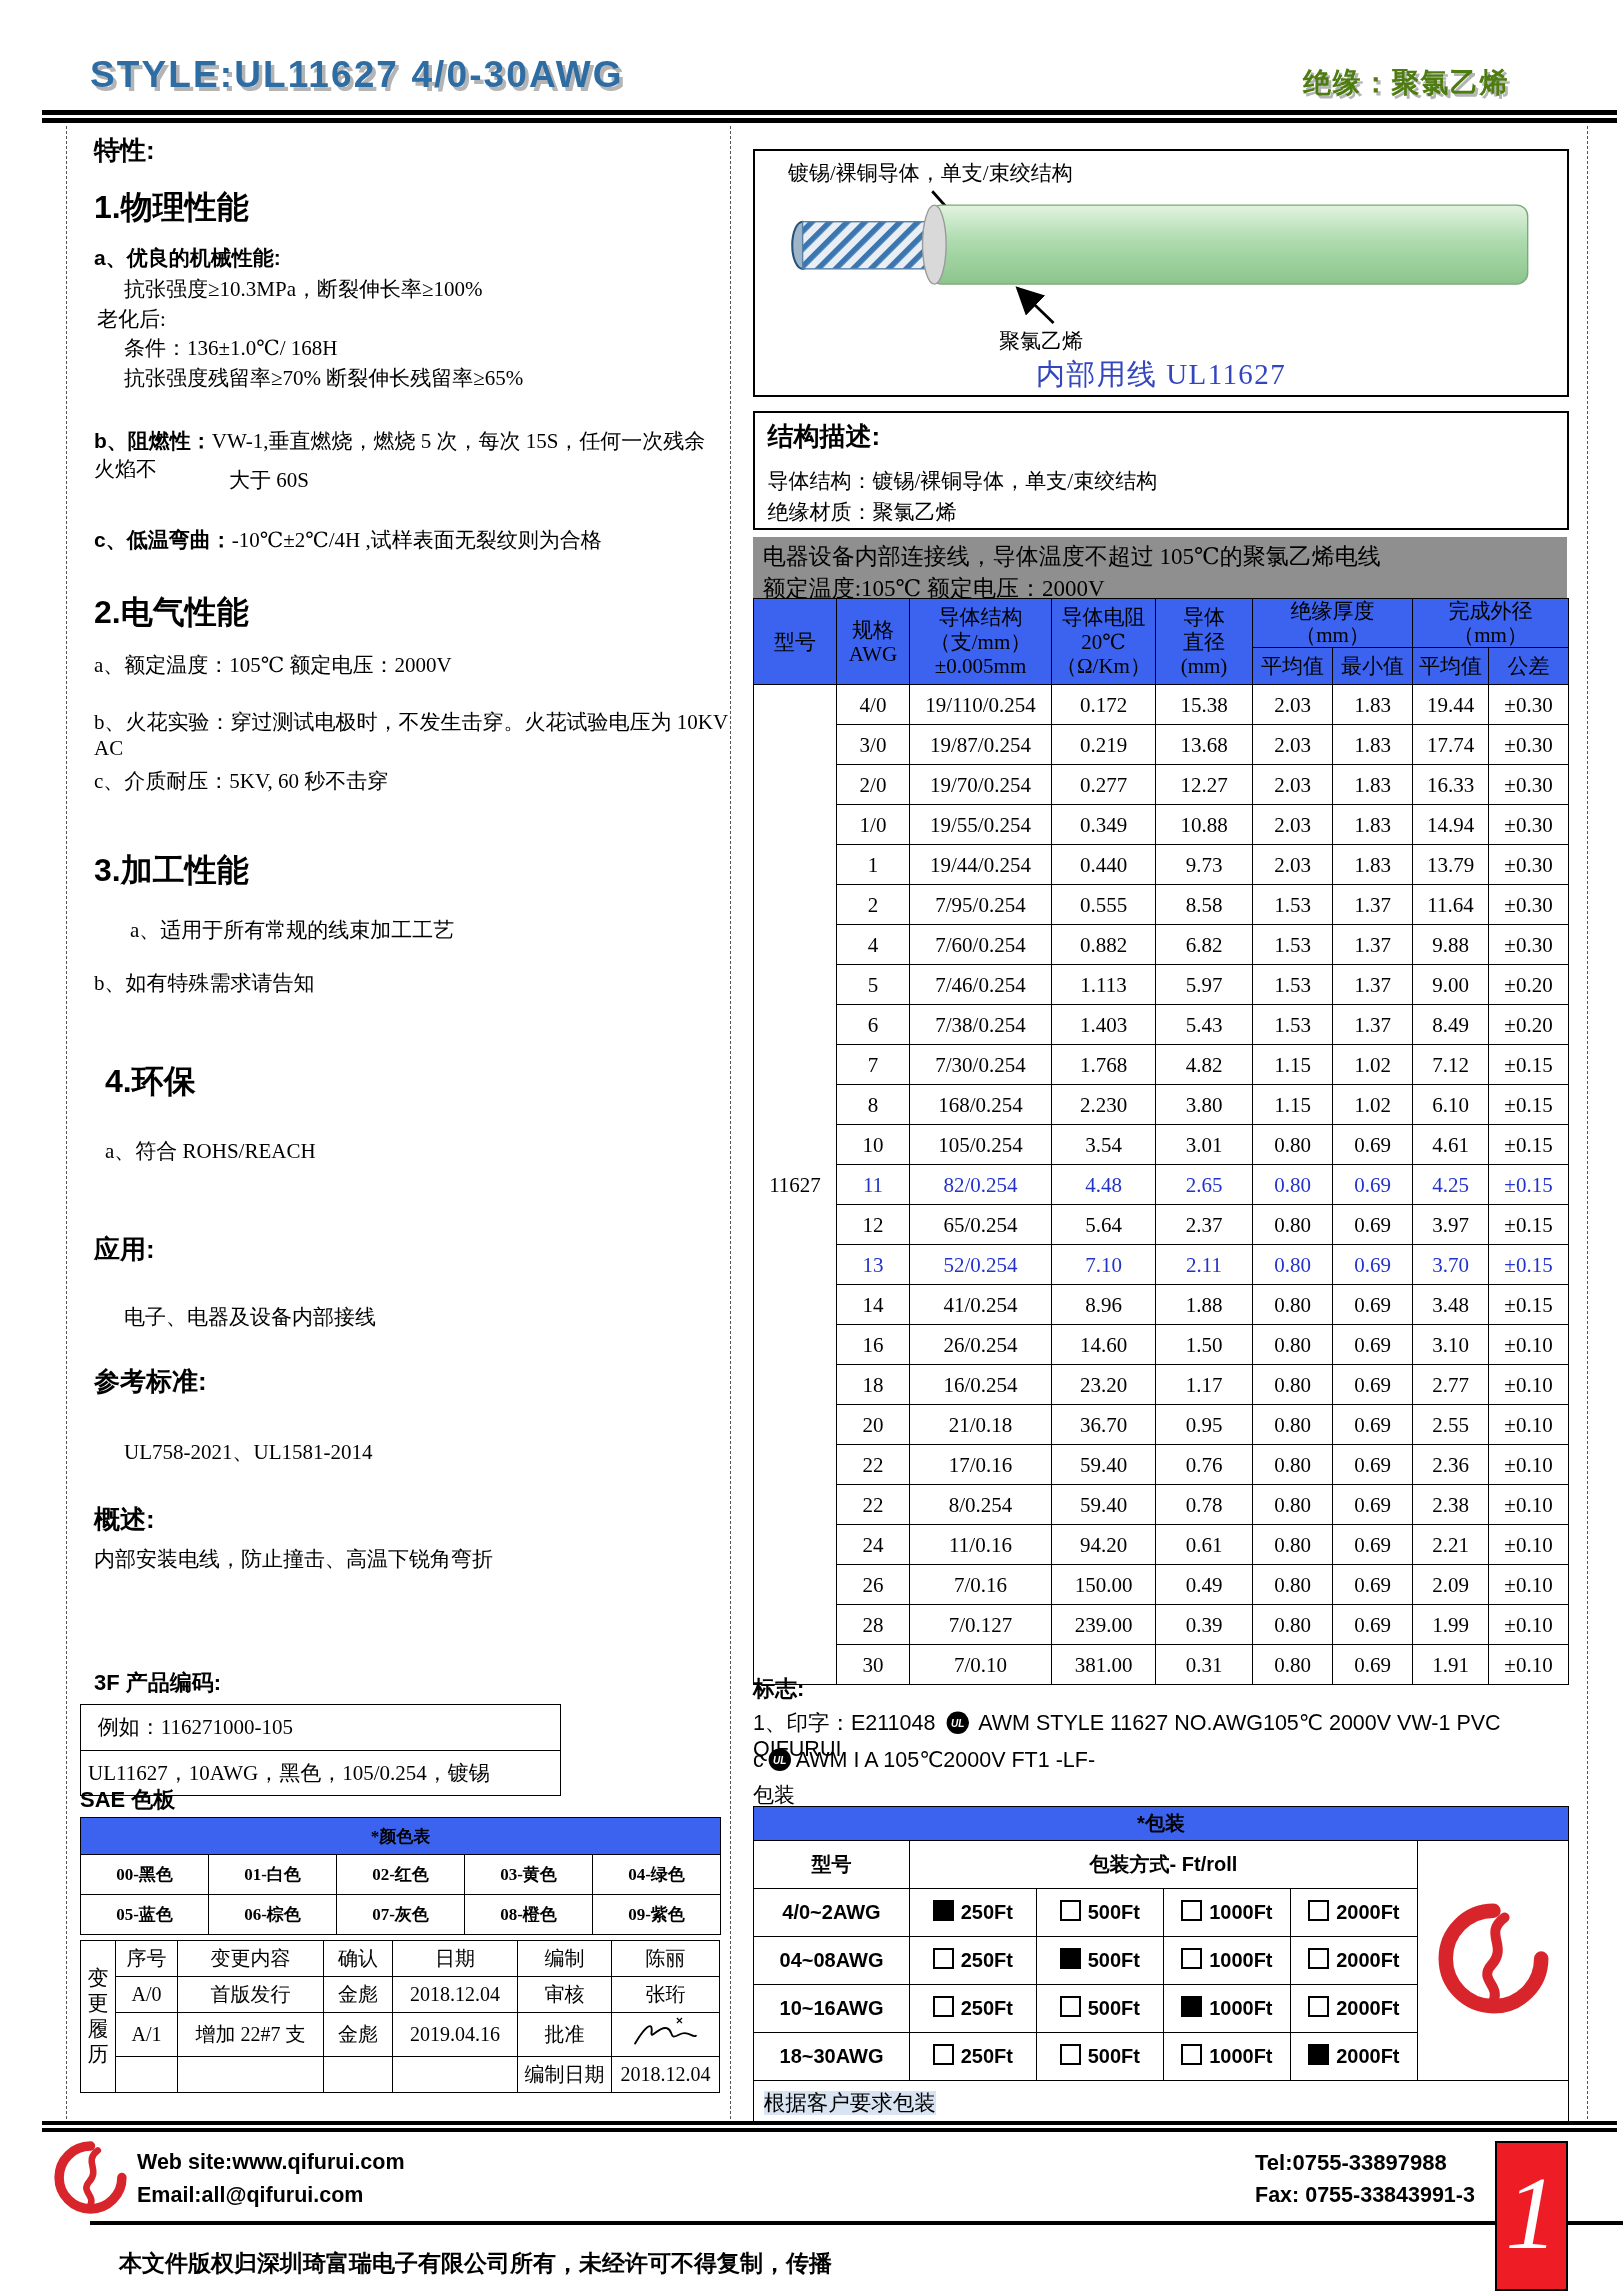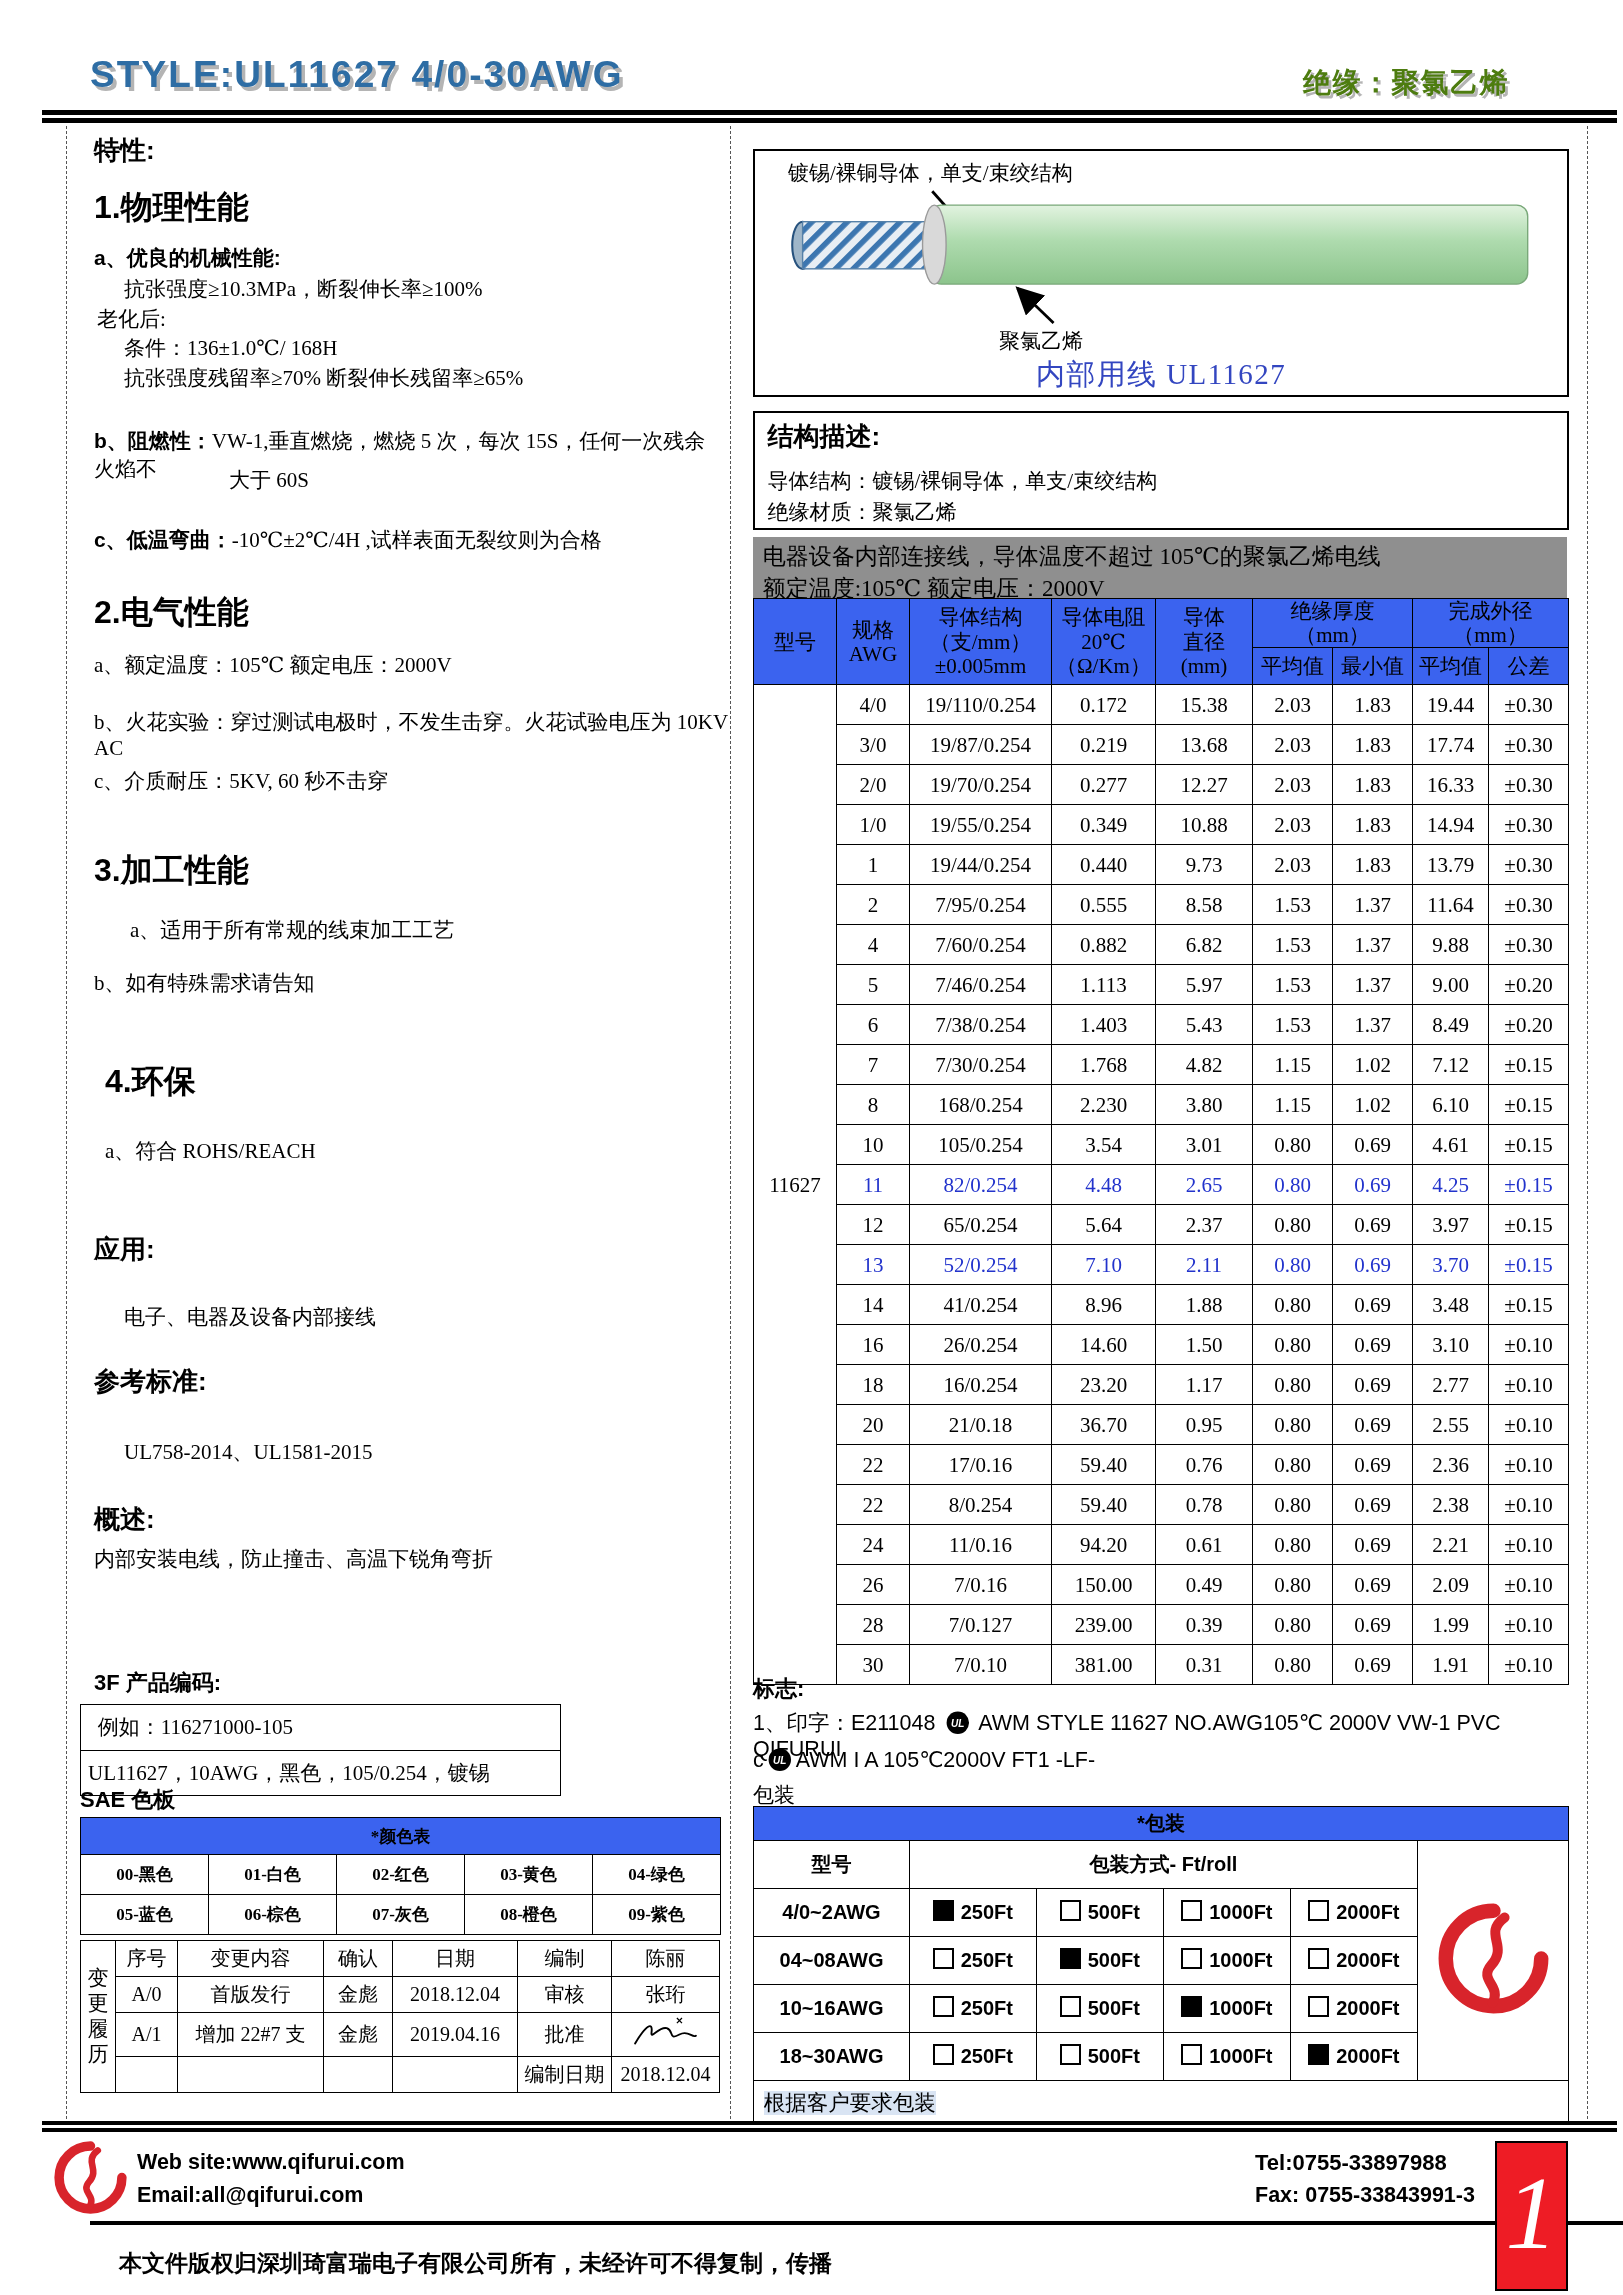--- a/index.html
+++ b/index.html
@@ -79,21 +79,21 @@
   <div class="abs txt" style="left:94px;top:916px;margin-left:36px;">a、适用于所有常规的线束加工工艺</div>
   <div class="abs txt" style="left:94px;top:969px;">b、如有特殊需求请告知</div>
 
   <div class="abs h-big" style="left:105px;top:1060px;">4.环保</div>
   <div class="abs txt" style="left:105px;top:1137px;">a、符合 ROHS/REACH</div>
 
   <div class="abs h-mid" style="left:94px;top:1232px;">应用:</div>
   <div class="abs txt" style="left:124px;top:1303px;">电子、电器及设备内部接线</div>
 
   <div class="abs h-mid" style="left:94px;top:1364px;">参考标准:</div>
-  <div class="abs txt" style="left:124px;top:1438px;">UL758-2014、UL1581-2015</div>
+  <div class="abs txt" style="left:124px;top:1438px;">UL758-2021、UL1581-2014</div>
 
   <div class="abs h-mid" style="left:94px;top:1502px;">概述:</div>
   <div class="abs txt" style="left:94px;top:1545px;">内部安装电线，防止撞击、高温下锐角弯折</div>
 
   <div class="abs h-sm" style="left:94px;top:1668px;">3F 产品编码:</div>
   <div class="abs" style="left:80px;top:1704px;width:479px;border:1.4px solid #000;">
     <div class="txt" style="padding:8.3px 5.6px 8.3px 16.7px;border-bottom:1.4px solid #000;">例如：116271000-105</div>
     <div class="txt" style="padding:8.3px 5.6px 8.3px 7px;">UL11627，10AWG，黑色，105/0.254，镀锡</div>
   </div>
 

